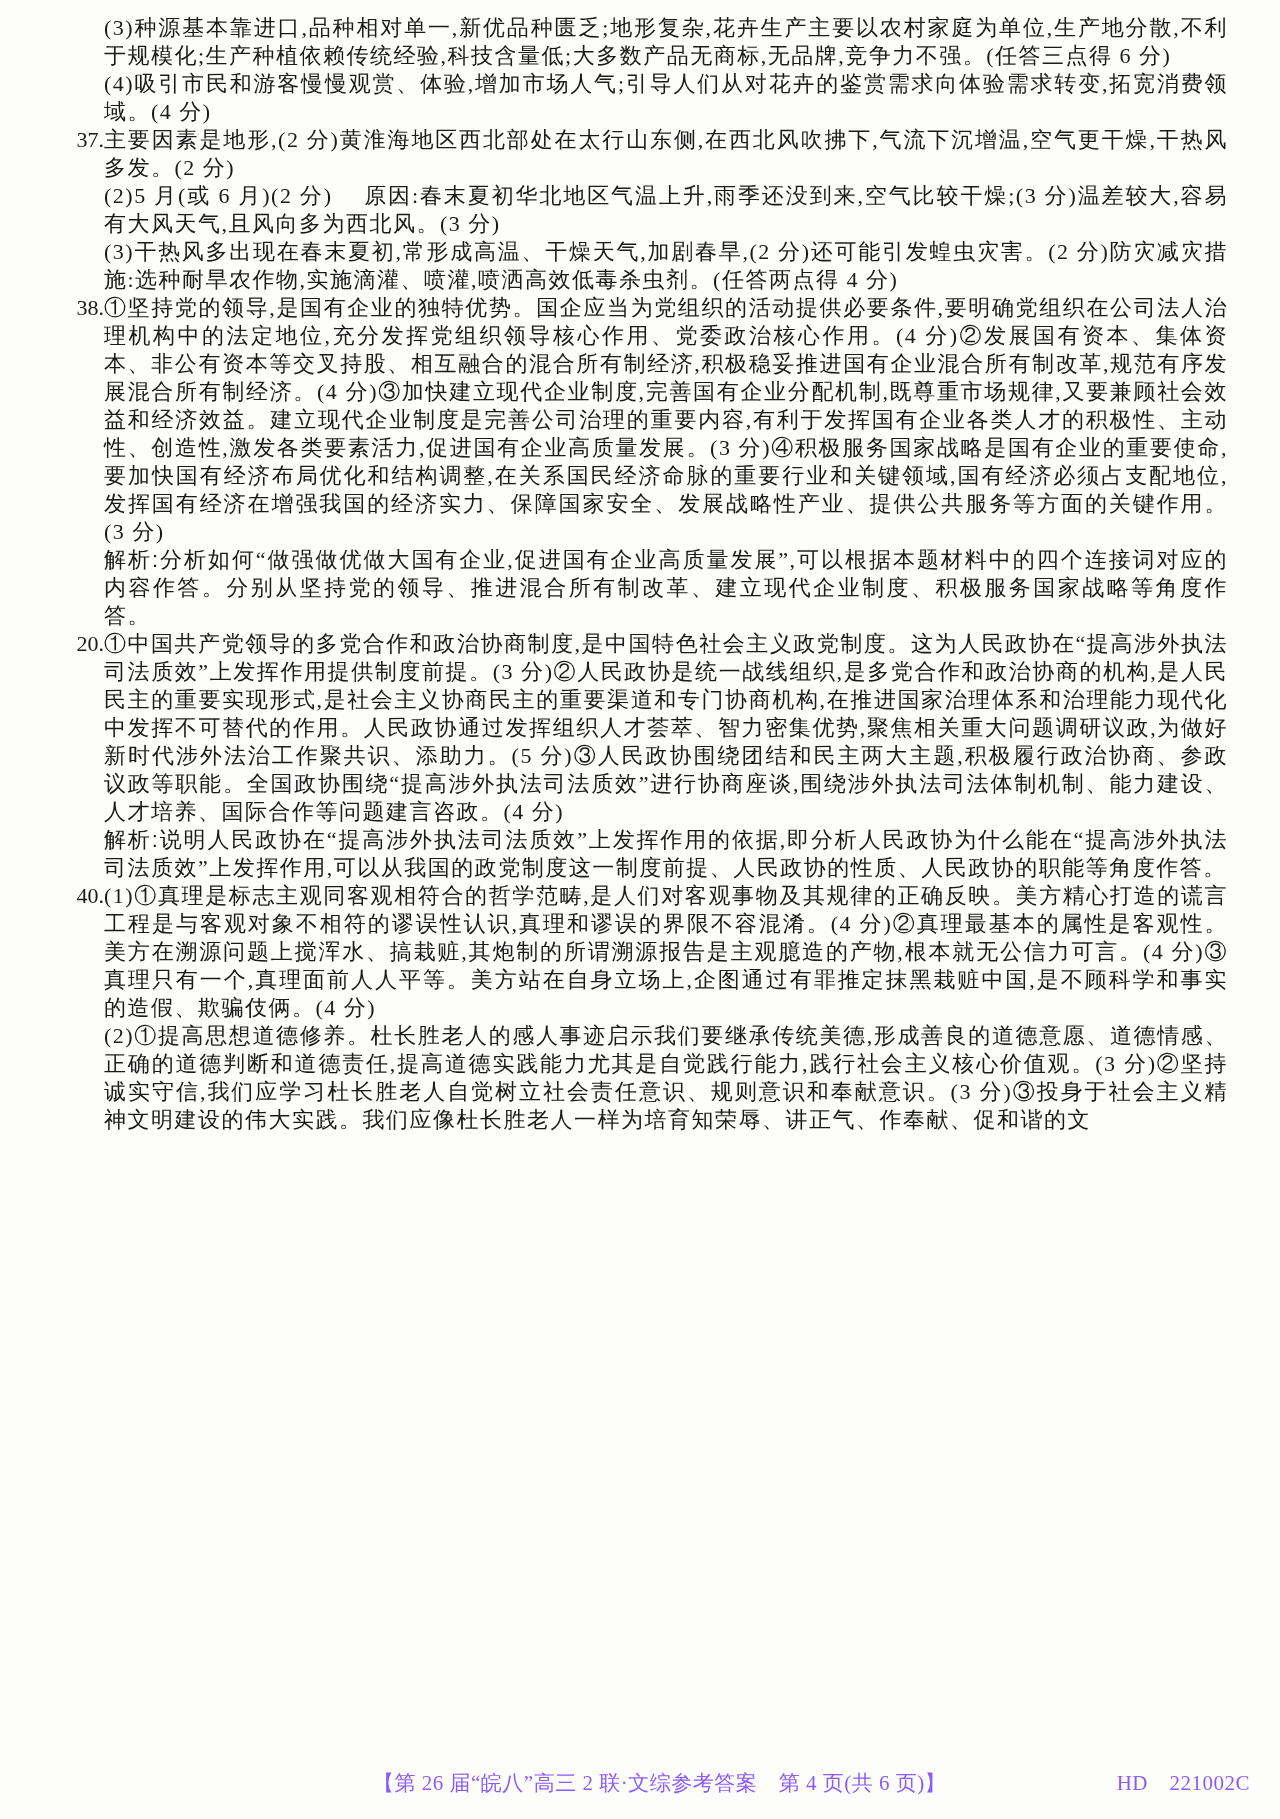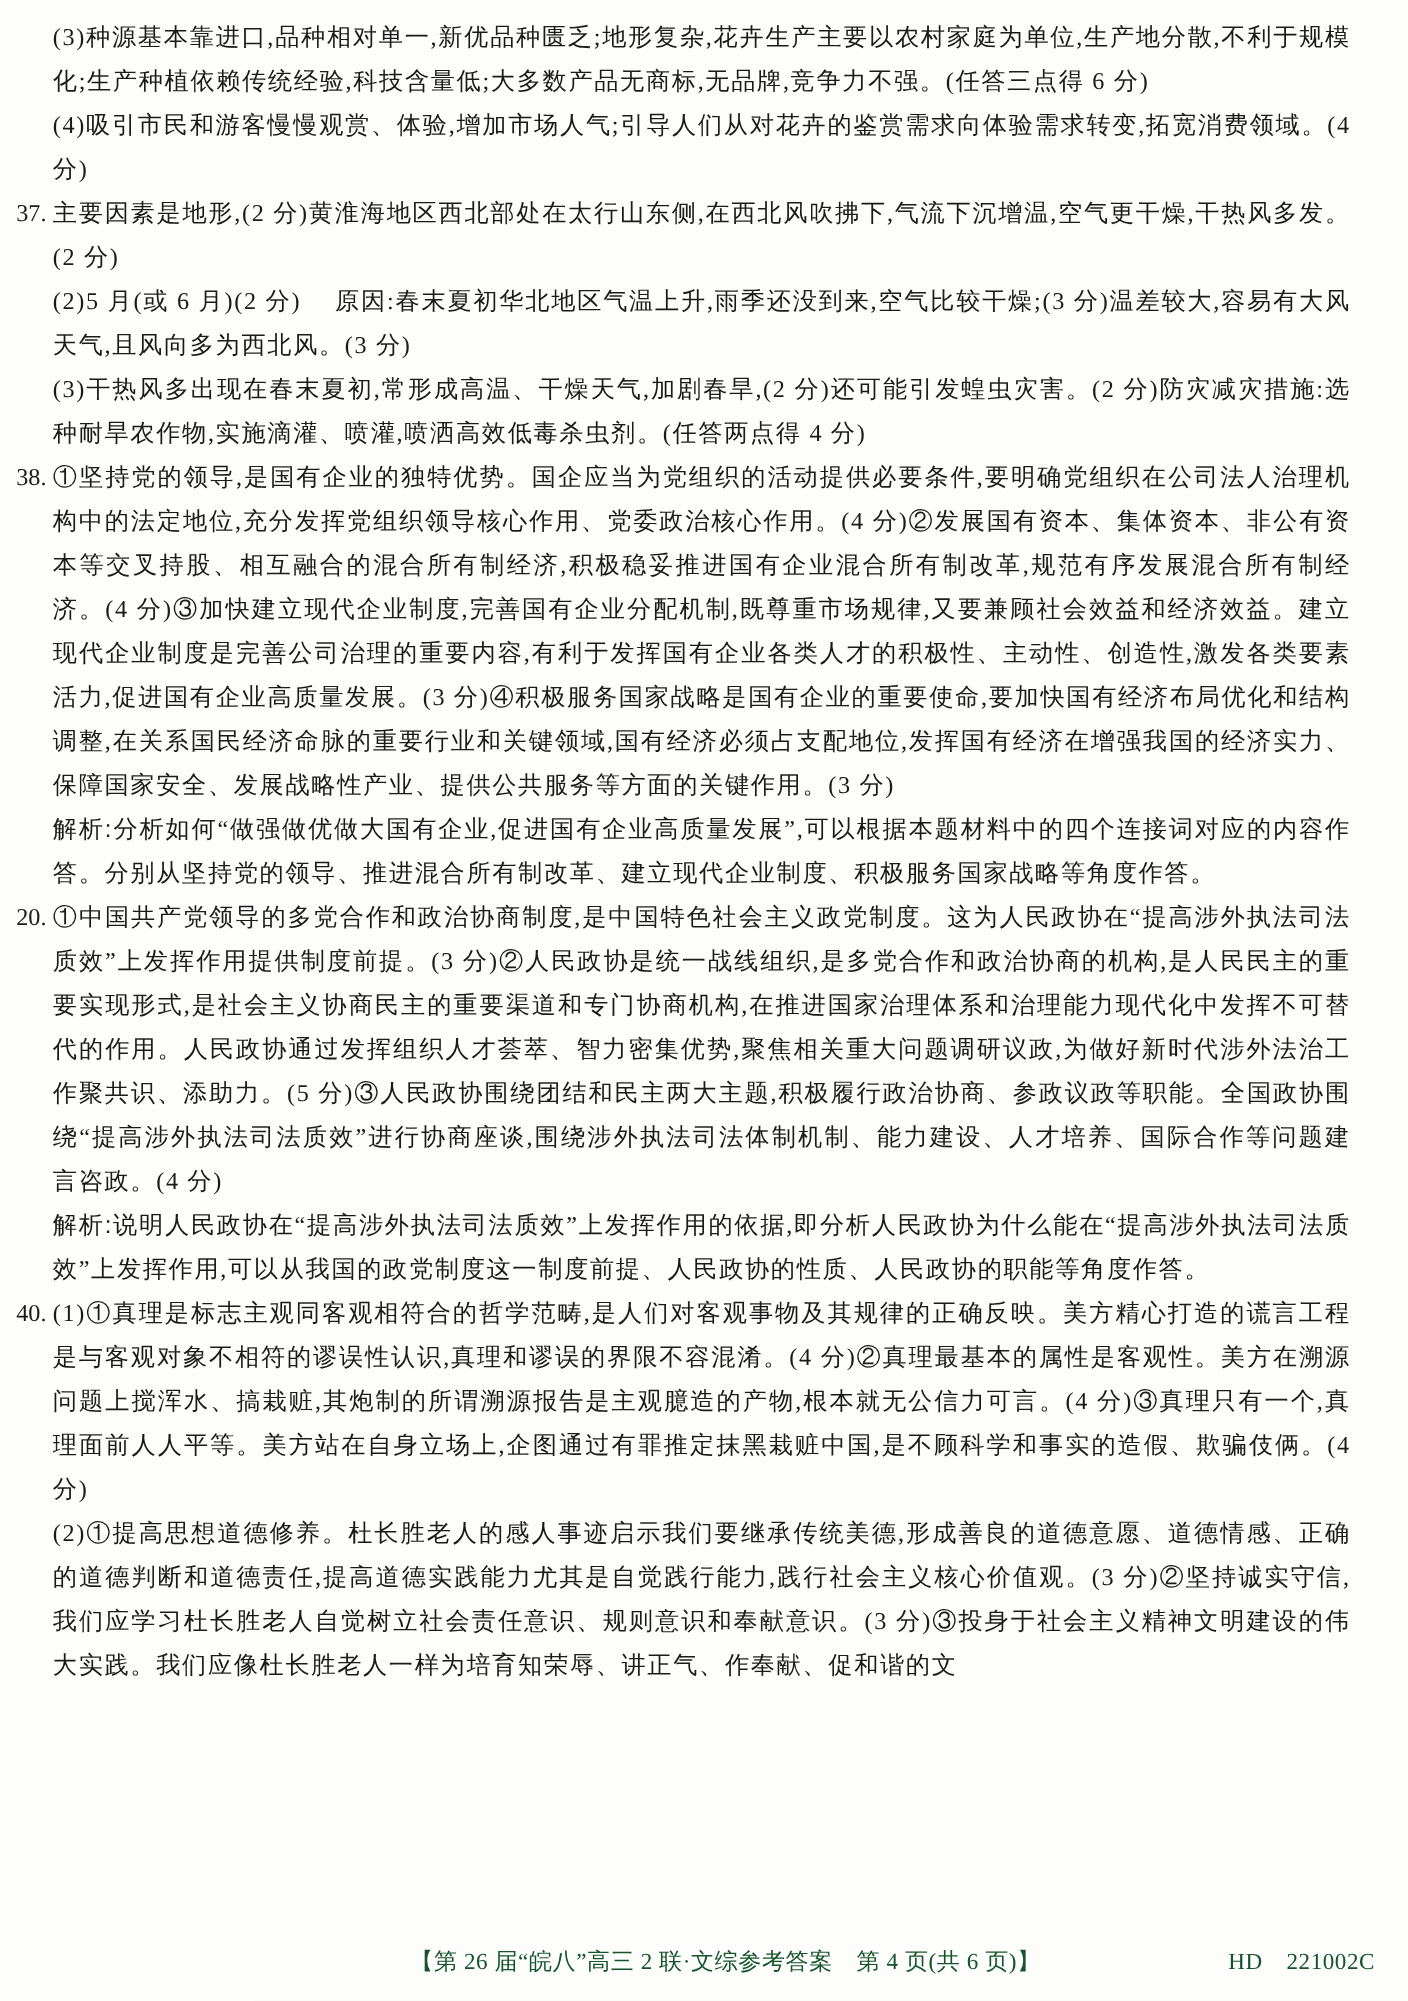--- a/index.html
+++ b/index.html
@@ -10,52 +10,52 @@
   .page {
     position: relative;
     width: 1280px;
     height: 1819px;
     margin: 0 auto;
     background: #fdfdfc;
     color: #1a1a1a;
     overflow: hidden;
   }
   .content {
-    padding: 14px 52px 0 48px;
+    padding: 14px 52px 0 104px;
     font-size: 22px;
-    line-height: 40px;
+    line-height: 28px;
     letter-spacing: 1.5px;
     text-align: justify;
   }
   .item { position: relative; }
   .num {
     position: absolute;
     left: -39px;
     top: 0;
     width: 39px;
     letter-spacing: 0;
-    text-align: center;
+    text-align: right;
   }
   .para { margin: 0; }
   .prefix {
     font-family: "Liberation Sans", sans-serif;
     font-weight: 400;
   }
   .footer {
     position: absolute;
     left: 0;
     right: 0;
     bottom: 22px;
     display: flex;
     justify-content: space-between;
     padding: 0 30px 0 373px;
     font-size: 21px;
     letter-spacing: 0.5px;
     white-space: pre;
-    color: #14532d;
+    color: #8b5cf6;
   }
 </style>
 </head>
 <body>
 
 <div class="page">
   <div class="content">
 
     <div class="item">
       <span class="num"></span>

